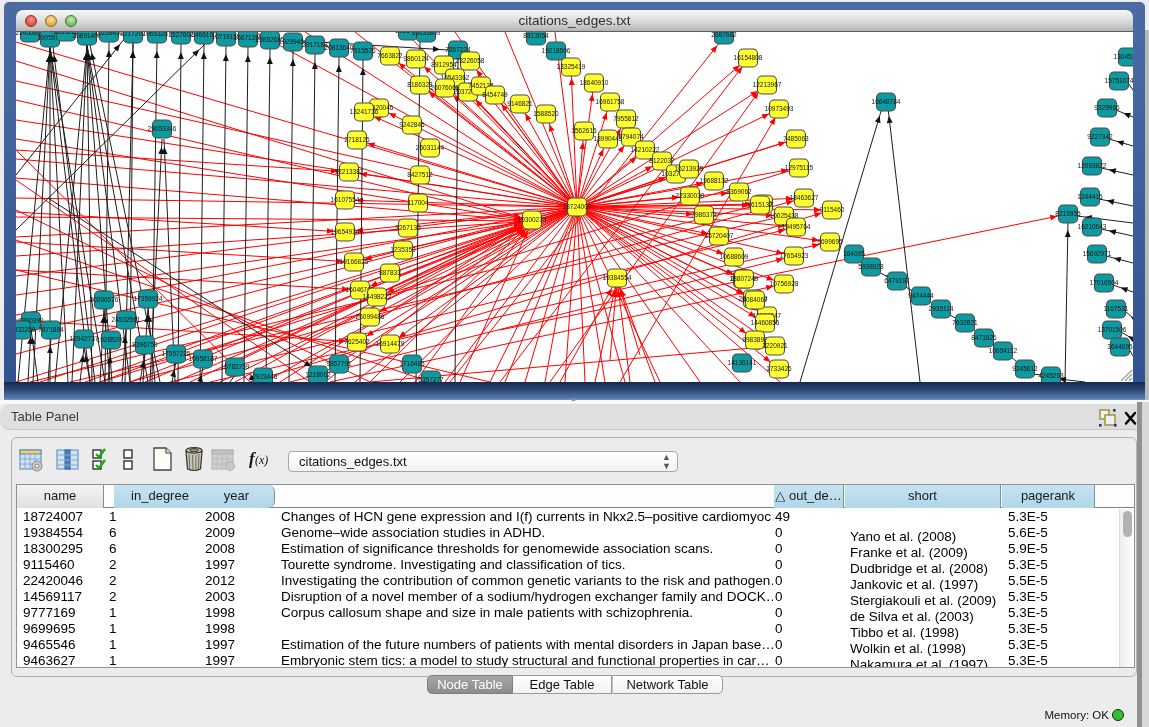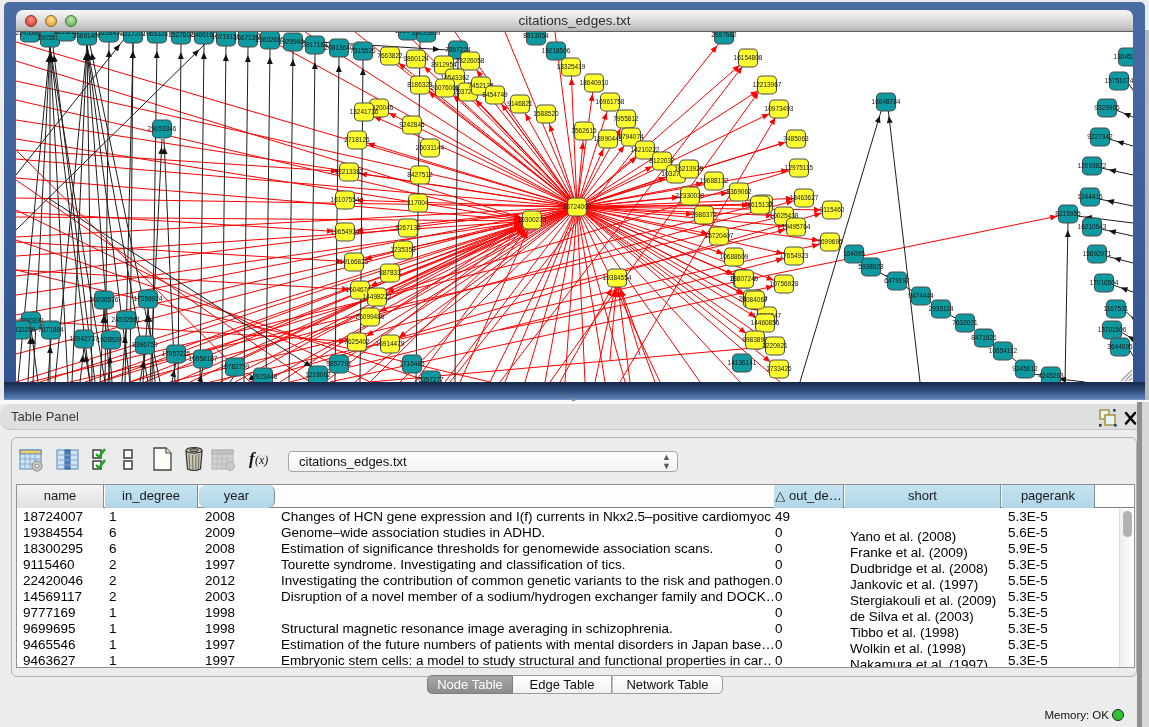--- a/index.html
+++ b/index.html
@@ -824,21 +824,21 @@
 
 <g transform="translate(249,6)">
 <text x="0" y="14" font-family="Liberation Serif, serif" font-style="italic" font-weight="bold" font-size="17" fill="#111">f</text>
 <text x="6" y="14" font-family="Liberation Serif, serif" font-style="italic" font-size="12" fill="#111">(x)</text>
 </g>
 </svg>
 <div class="combo">citations_edges.txt<span class="arr">▲<br>▼</span></div>
 <div class="tbl">
 <div class="thead">
 <span style="left:0;width:87px;background:linear-gradient(180deg,#f4f4f4,#e0e0e0)">name</span>
-<span style="left:88px;width:93px;">in_degree</span>
+<span style="left:97px;width:93px;">in_degree</span>
 <span style="left:182px;width:76px;border-radius:7px;">year</span>
 <span style="left:757px;width:70px;">△ out_de…</span>
 <span style="left:828px;width:156px;">short</span>
 <span style="left:985px;width:93px;">pagerank</span>
 </div>
 <div class="trows">
       <div class="trow">
         <span class="c0">18724007</span>
         <span class="c1">1</span>
         <span class="c2">2008</span>
@@ -889,47 +889,47 @@
         <span class="c2">2003</span>
         <span class="c3">Disruption of a novel member of a sodium/hydrogen exchanger family and DOCK…</span>
         <span class="c4">0</span>
         <span class="c5">de Silva et al. (2003)</span>
         <span class="c6">5.3E-5</span>
       </div>
       <div class="trow">
         <span class="c0">9777169</span>
         <span class="c1">1</span>
         <span class="c2">1998</span>
+        <span class="c3">Corpus callosum shape and size in male patients with schizophrenia.</span>
         <span class="c4">0</span>
         <span class="c5">Tibbo et al. (1998)</span>
         <span class="c6">5.3E-5</span>
       </div>
       <div class="trow">
         <span class="c0">9699695</span>
         <span class="c1">1</span>
         <span class="c2">1998</span>
-        <span class="c3">Structural magnetic resonance image averaging in schizophrenia.</span>
         <span class="c4">0</span>
         <span class="c5">Wolkin et al. (1998)</span>
         <span class="c6">5.3E-5</span>
       </div>
       <div class="trow">
         <span class="c0">9465546</span>
         <span class="c1">1</span>
         <span class="c2">1997</span>
         <span class="c3">Estimation of the future numbers of patients with mental disorders in Japan base…</span>
         <span class="c4">0</span>
         <span class="c5">Nakamura et al. (1997)</span>
         <span class="c6">5.3E-5</span>
       </div>
       <div class="trow">
         <span class="c0">9463627</span>
         <span class="c1">1</span>
         <span class="c2">1997</span>
-        <span class="c3">Embryonic stem cells: a model to study structural and functional properties in car…</span>
+        <span class="c3">Embryonic stem tics: a model to study structural and functional properties in car…</span>
         <span class="c4">0</span>
         <span class="c5">Hescheler et al. (1997)</span>
         <span class="c6">5.3E-5</span>
       </div>
     </div>
 <div class="vsb">
       <div class="thumb"></div>
     </div>
 </div>
 <div class="greystrip"></div>

